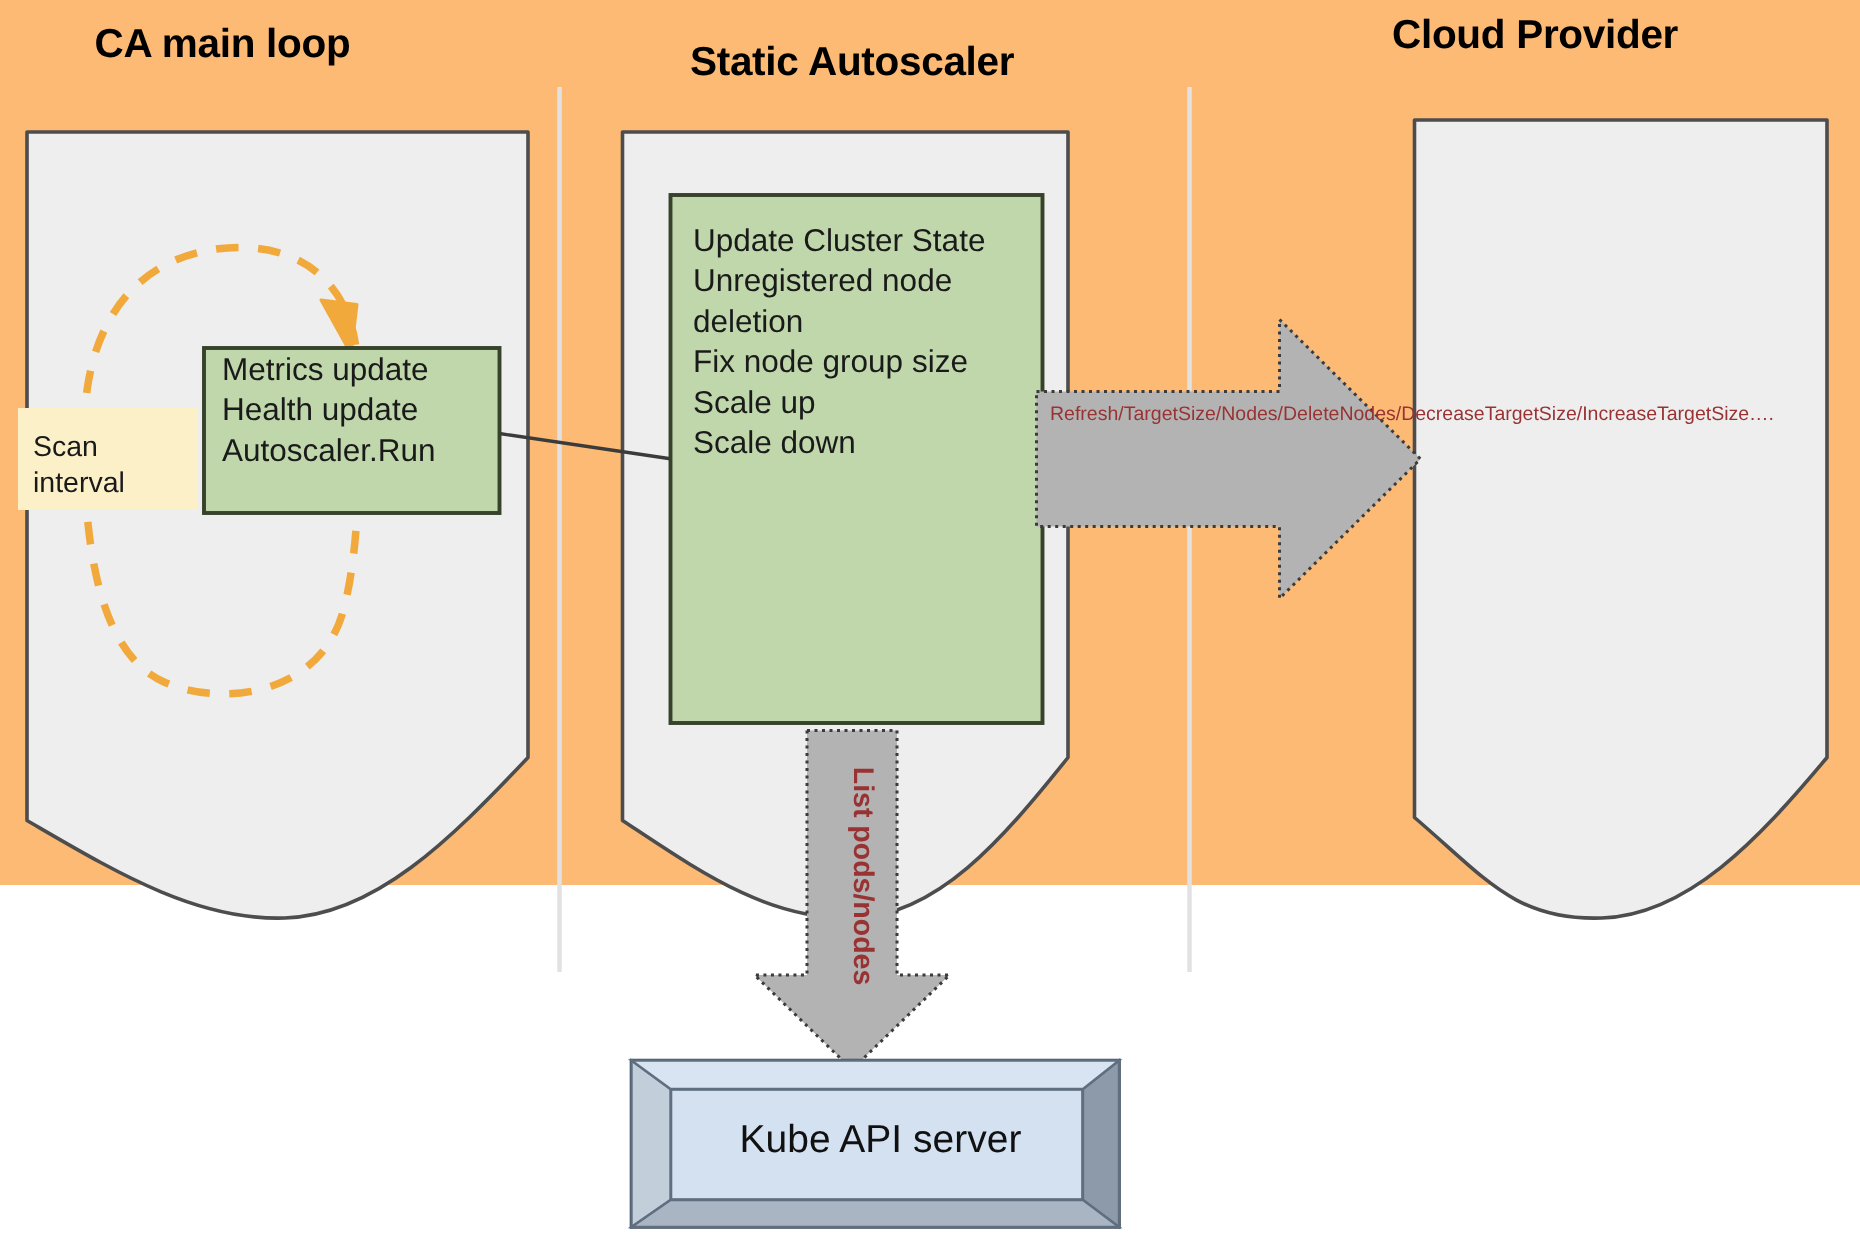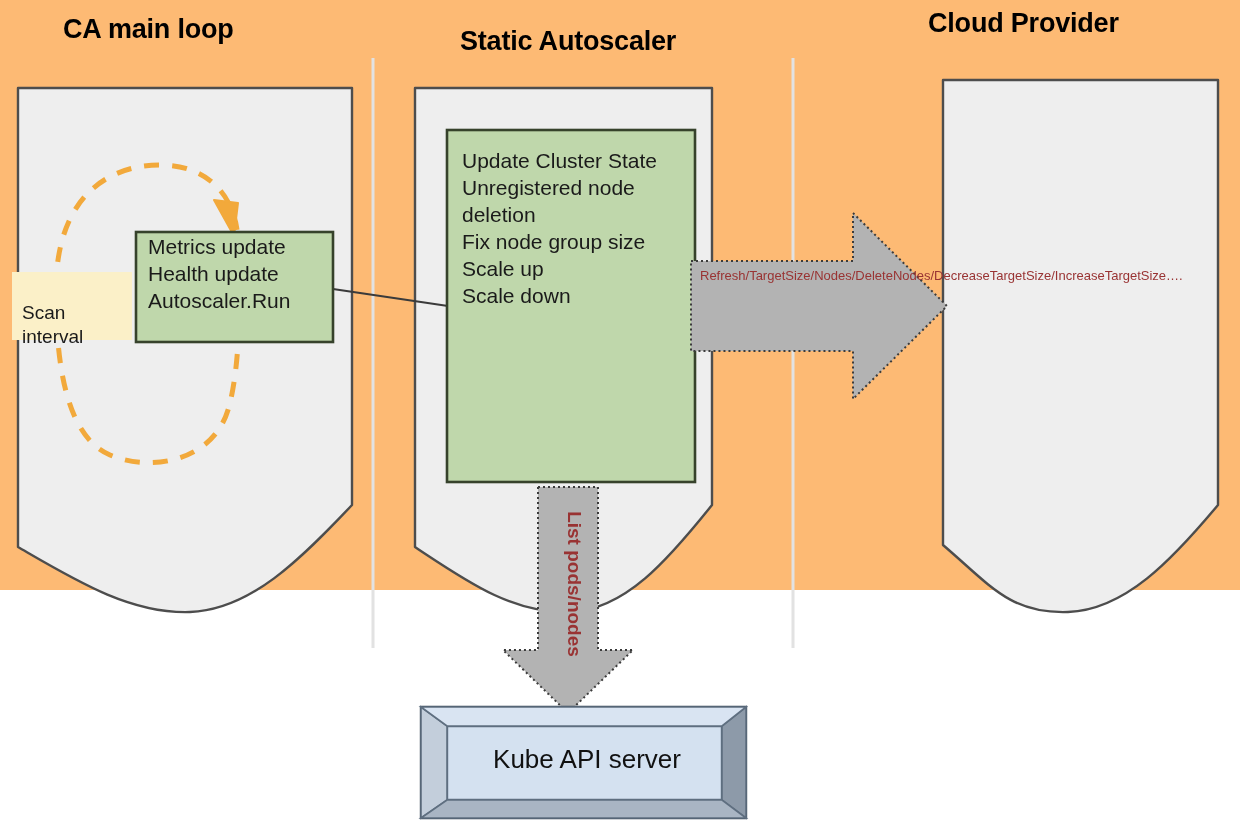--- a/index.html
+++ b/index.html
@@ -53,21 +53,21 @@
     top: 233px;
     width: 185px;
   }
   #text-steps {
     left: 462px;
     top: 147px;
     width: 235px;
   }
   #text-scan {
     left: 22px;
-    top: 301px;
+    top: 287px;
     width: 110px;
     font-size: 19px;
     line-height: 24px;
   }
   #text-kube {
     position: absolute;
     left: 447px;
     top: 744px;
     width: 280px;
     text-align: center;

